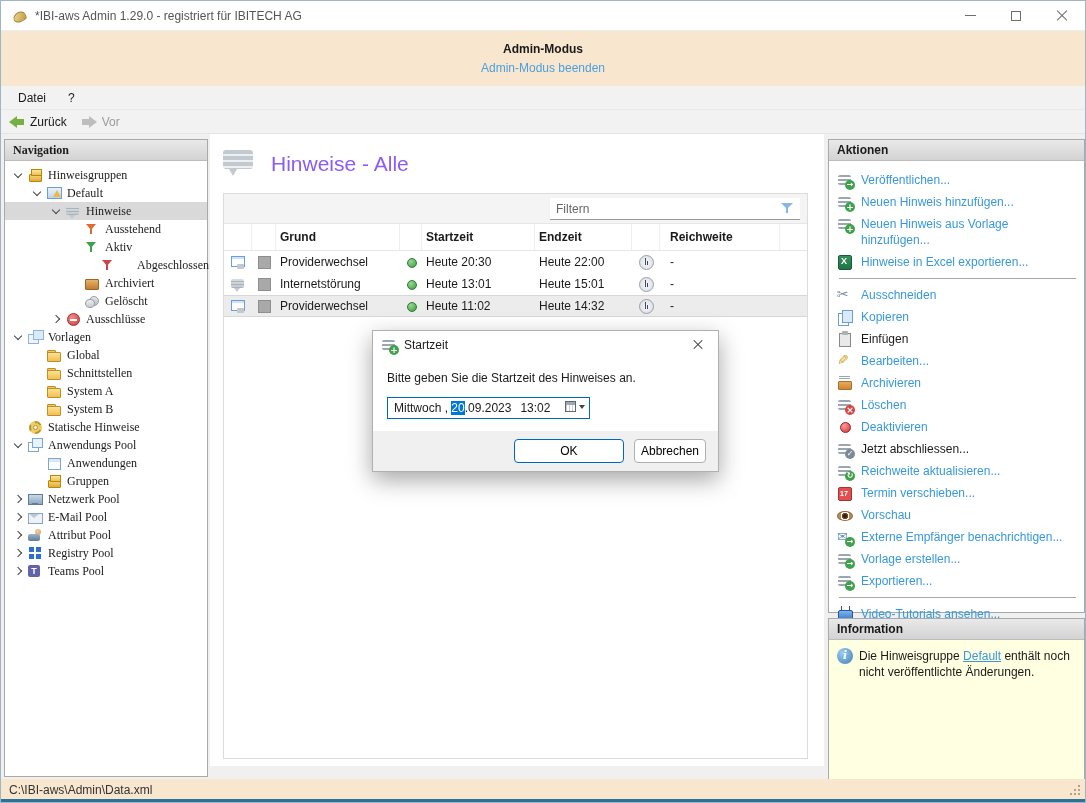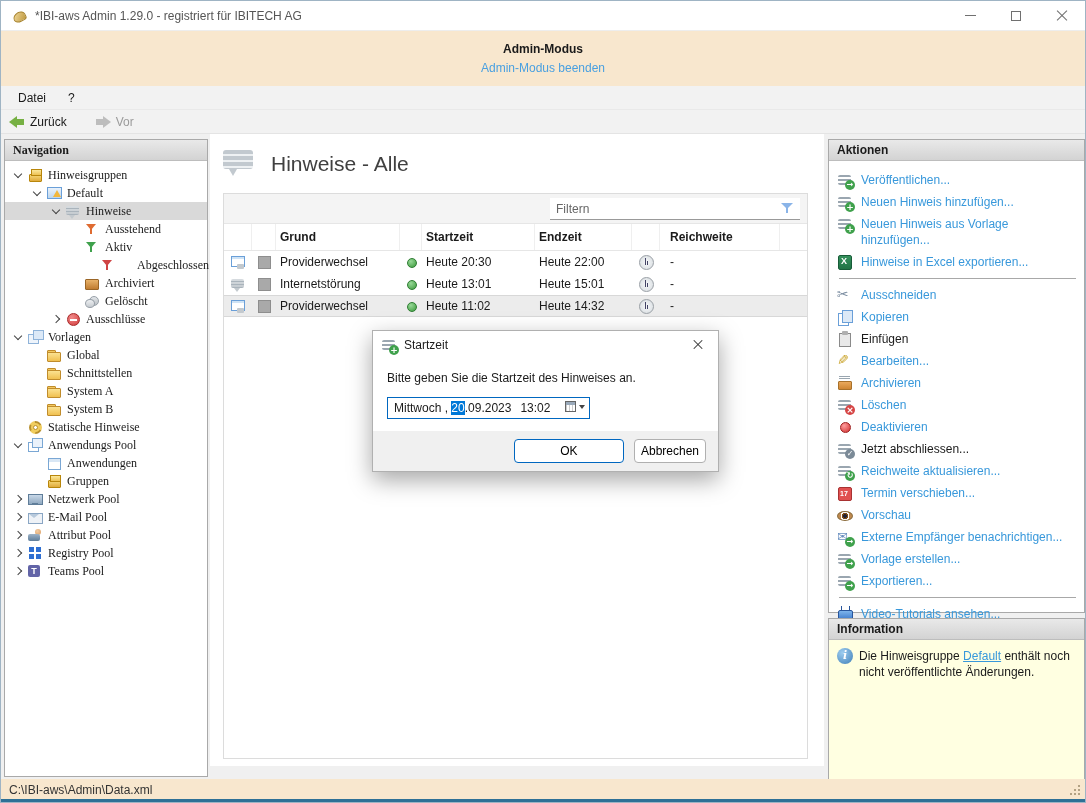--- a/index.html
+++ b/index.html
@@ -24,21 +24,21 @@
 
   
   .banner{position:absolute;left:0;top:30px;right:0;height:55px;background:#f8e7ce;text-align:center;}
   .banner-title{margin-top:11px;font-weight:bold;}
   .banner-link{display:inline-block;margin-top:5px;color:#4aa0e0;cursor:pointer;}
 
   
   .menubar{position:absolute;left:0;top:85px;right:0;height:23px;background:#f2f2f2;display:flex;align-items:center;padding-left:6px;}
   .menu-item{padding:3px 11px;cursor:default;}
   .toolbar{position:absolute;left:0;top:108px;right:0;height:25px;background:#f2f2f2;display:flex;align-items:center;
-           gap:28px;padding-left:8px;border-top:1px solid #e9e9e9;border-bottom:1px solid #e4e4e4;}
+           gap:14px;padding-left:8px;border-top:1px solid #e9e9e9;border-bottom:1px solid #e4e4e4;}
   .tool-btn{display:flex;align-items:center;gap:5px;cursor:pointer;}
   .tool-btn.disabled{cursor:default;} .tool-btn.disabled .tb-lbl{color:#9b9b9b;}
   .arr{width:16px;height:12px;position:relative;display:inline-block;}
   .arrow-left::before{content:"";position:absolute;left:0;top:0;border-top:6px solid transparent;border-bottom:6px solid transparent;border-right:8px solid #76b043;}
   .arrow-left::after{content:"";position:absolute;left:8px;top:3px;width:7px;height:6px;background:#76b043;}
   .arrow-right::before{content:"";position:absolute;right:0;top:0;border-top:6px solid transparent;border-bottom:6px solid transparent;border-left:8px solid #bdbdbd;}
   .arrow-right::after{content:"";position:absolute;left:1px;top:3px;width:7px;height:6px;background:#bdbdbd;}
 
   
   .panel-header{height:21px;background:linear-gradient(#e9e9e9,#d3d3d3);border-bottom:1px solid #bdbdbd;
@@ -90,21 +90,21 @@
   .i-grid-blue::before{content:"";position:absolute;left:2px;top:2px;width:5px;height:5px;background:#2f6fd1;box-shadow:7px 0 0 #2f6fd1,0 7px 0 #2f6fd1,7px 7px 0 #2f6fd1;}
   .i-teams::before{content:"T";position:absolute;left:1px;top:2px;width:12px;height:12px;background:#6264a7;color:#fff;font:bold 9px/12px "Liberation Sans",sans-serif;text-align:center;border-radius:2px;}
 
   
   .main-panel{position:absolute;left:209px;top:133px;width:614px;height:632px;background:#fff;}
   .main-title{position:absolute;left:13px;top:16px;display:flex;align-items:center;gap:16px;}
   .big-bubble{width:32px;height:27px;position:relative;}
   .big-bubble::before{content:"";position:absolute;left:0;top:0;width:30px;height:19px;border-radius:3px;
       background:repeating-linear-gradient(to bottom,transparent 0 4px,#eef1f3 4px 6px),#c2c9cf;}
   .big-bubble::after{content:"";position:absolute;left:6px;top:19px;border-left:4px solid transparent;border-right:4px solid transparent;border-top:7px solid #c2c9cf;}
-  .main-title-text{font-size:21px;color:#404040;}
+  .main-title-text{font-size:21px;color:#8b5cf6;}
   .table-box{position:absolute;left:13px;top:59px;width:585px;height:566px;border:1px solid #dcdcdc;}
   .filter-row{height:30px;background:#f4f4f4;border-bottom:1px solid #e6e6e6;position:relative;}
   .filter-input{position:absolute;right:7px;top:4px;width:250px;height:22px;background:#fff;border-bottom:1px solid #999;
                 display:flex;align-items:center;padding:0 6px;}
   .filter-ph{color:#666;flex:1;}
   .funnel-blue{width:14px;height:13px;position:relative;display:inline-block;}
   .funnel-blue::before{content:"";position:absolute;left:1px;top:1px;border-left:6px solid transparent;border-right:6px solid transparent;border-top:6px solid #8ab4e8;}
   .funnel-blue::after{content:"";position:absolute;left:6px;top:6px;width:2px;height:5px;background:#8ab4e8;}
   .thead{display:flex;height:27px;border-bottom:1px solid #e6e6e6;font-weight:bold;}
   .thead .c{line-height:27px;border-right:1px solid #efefef;}

